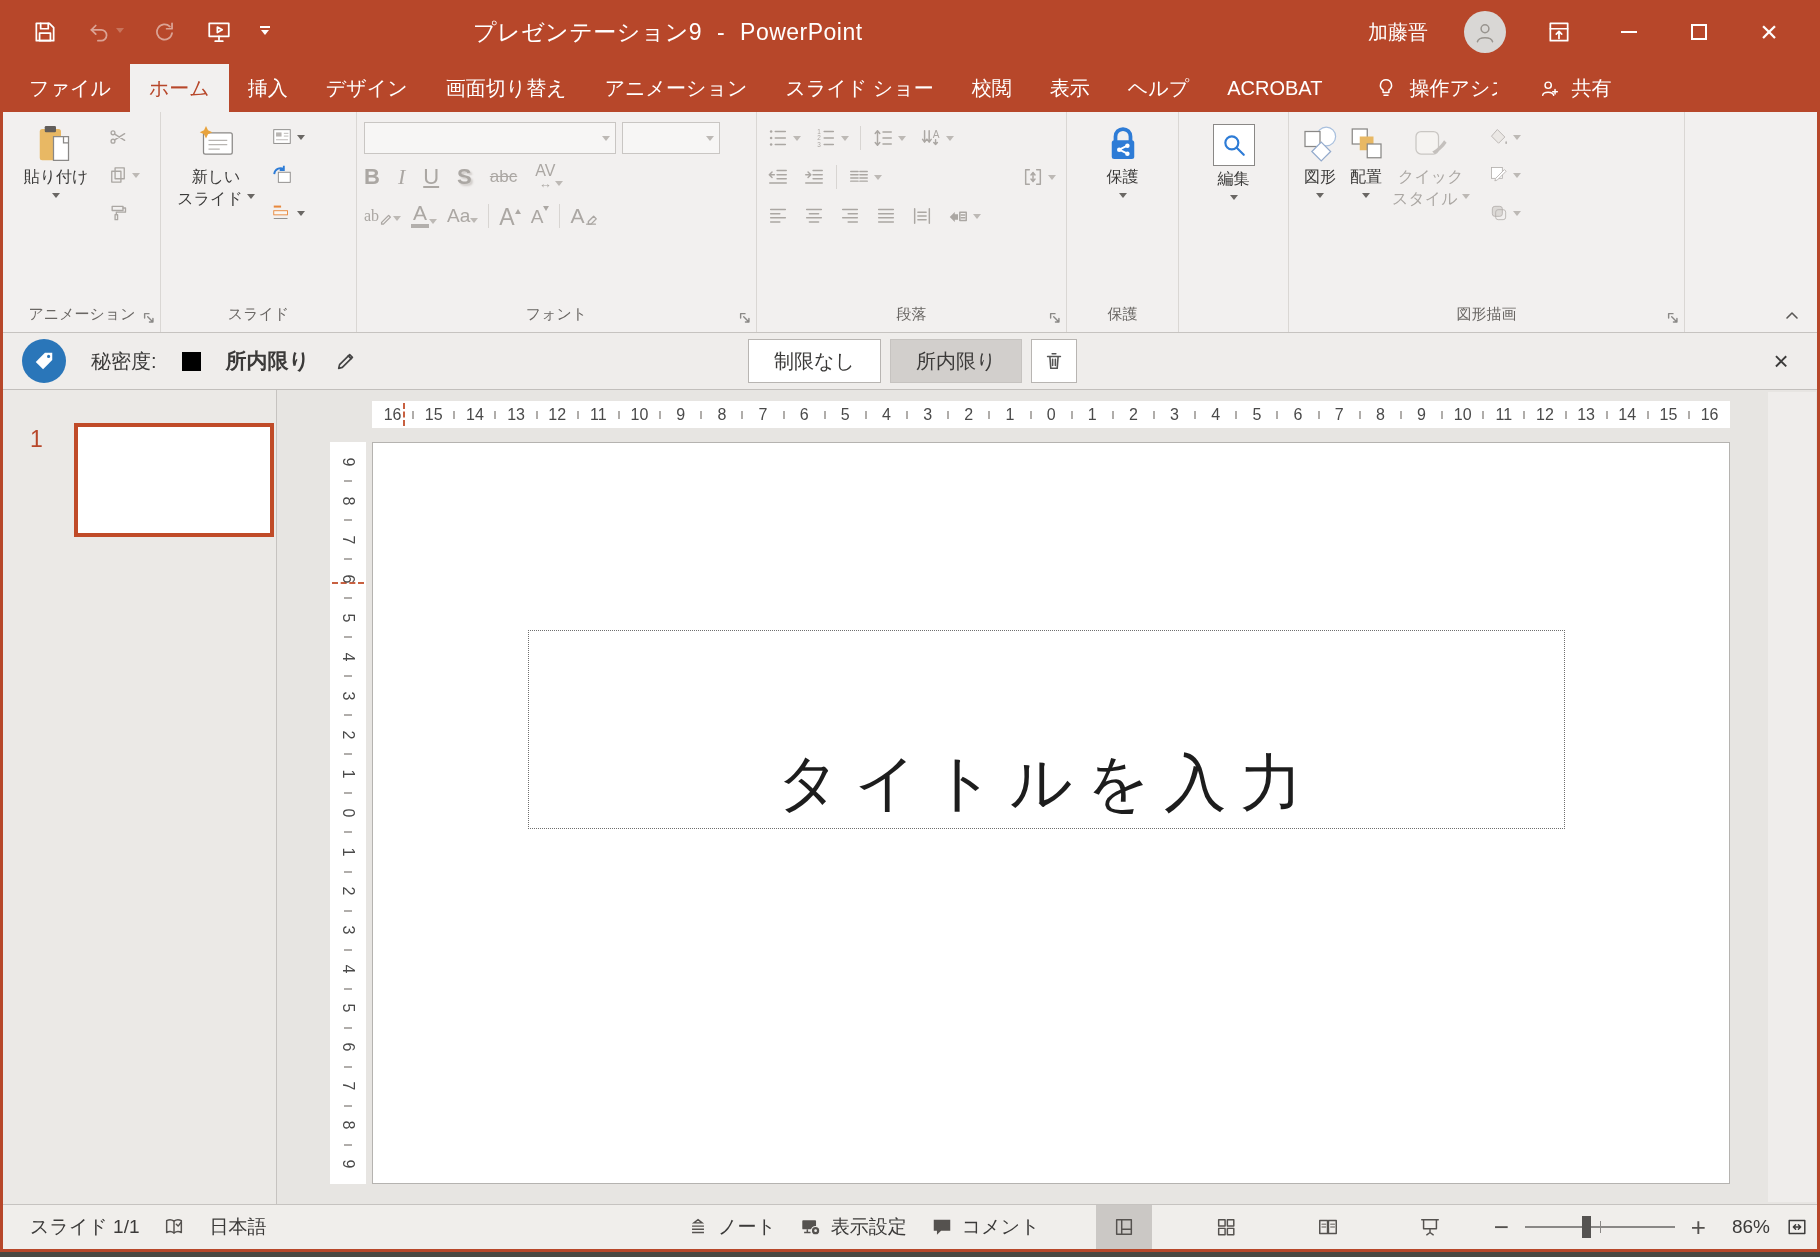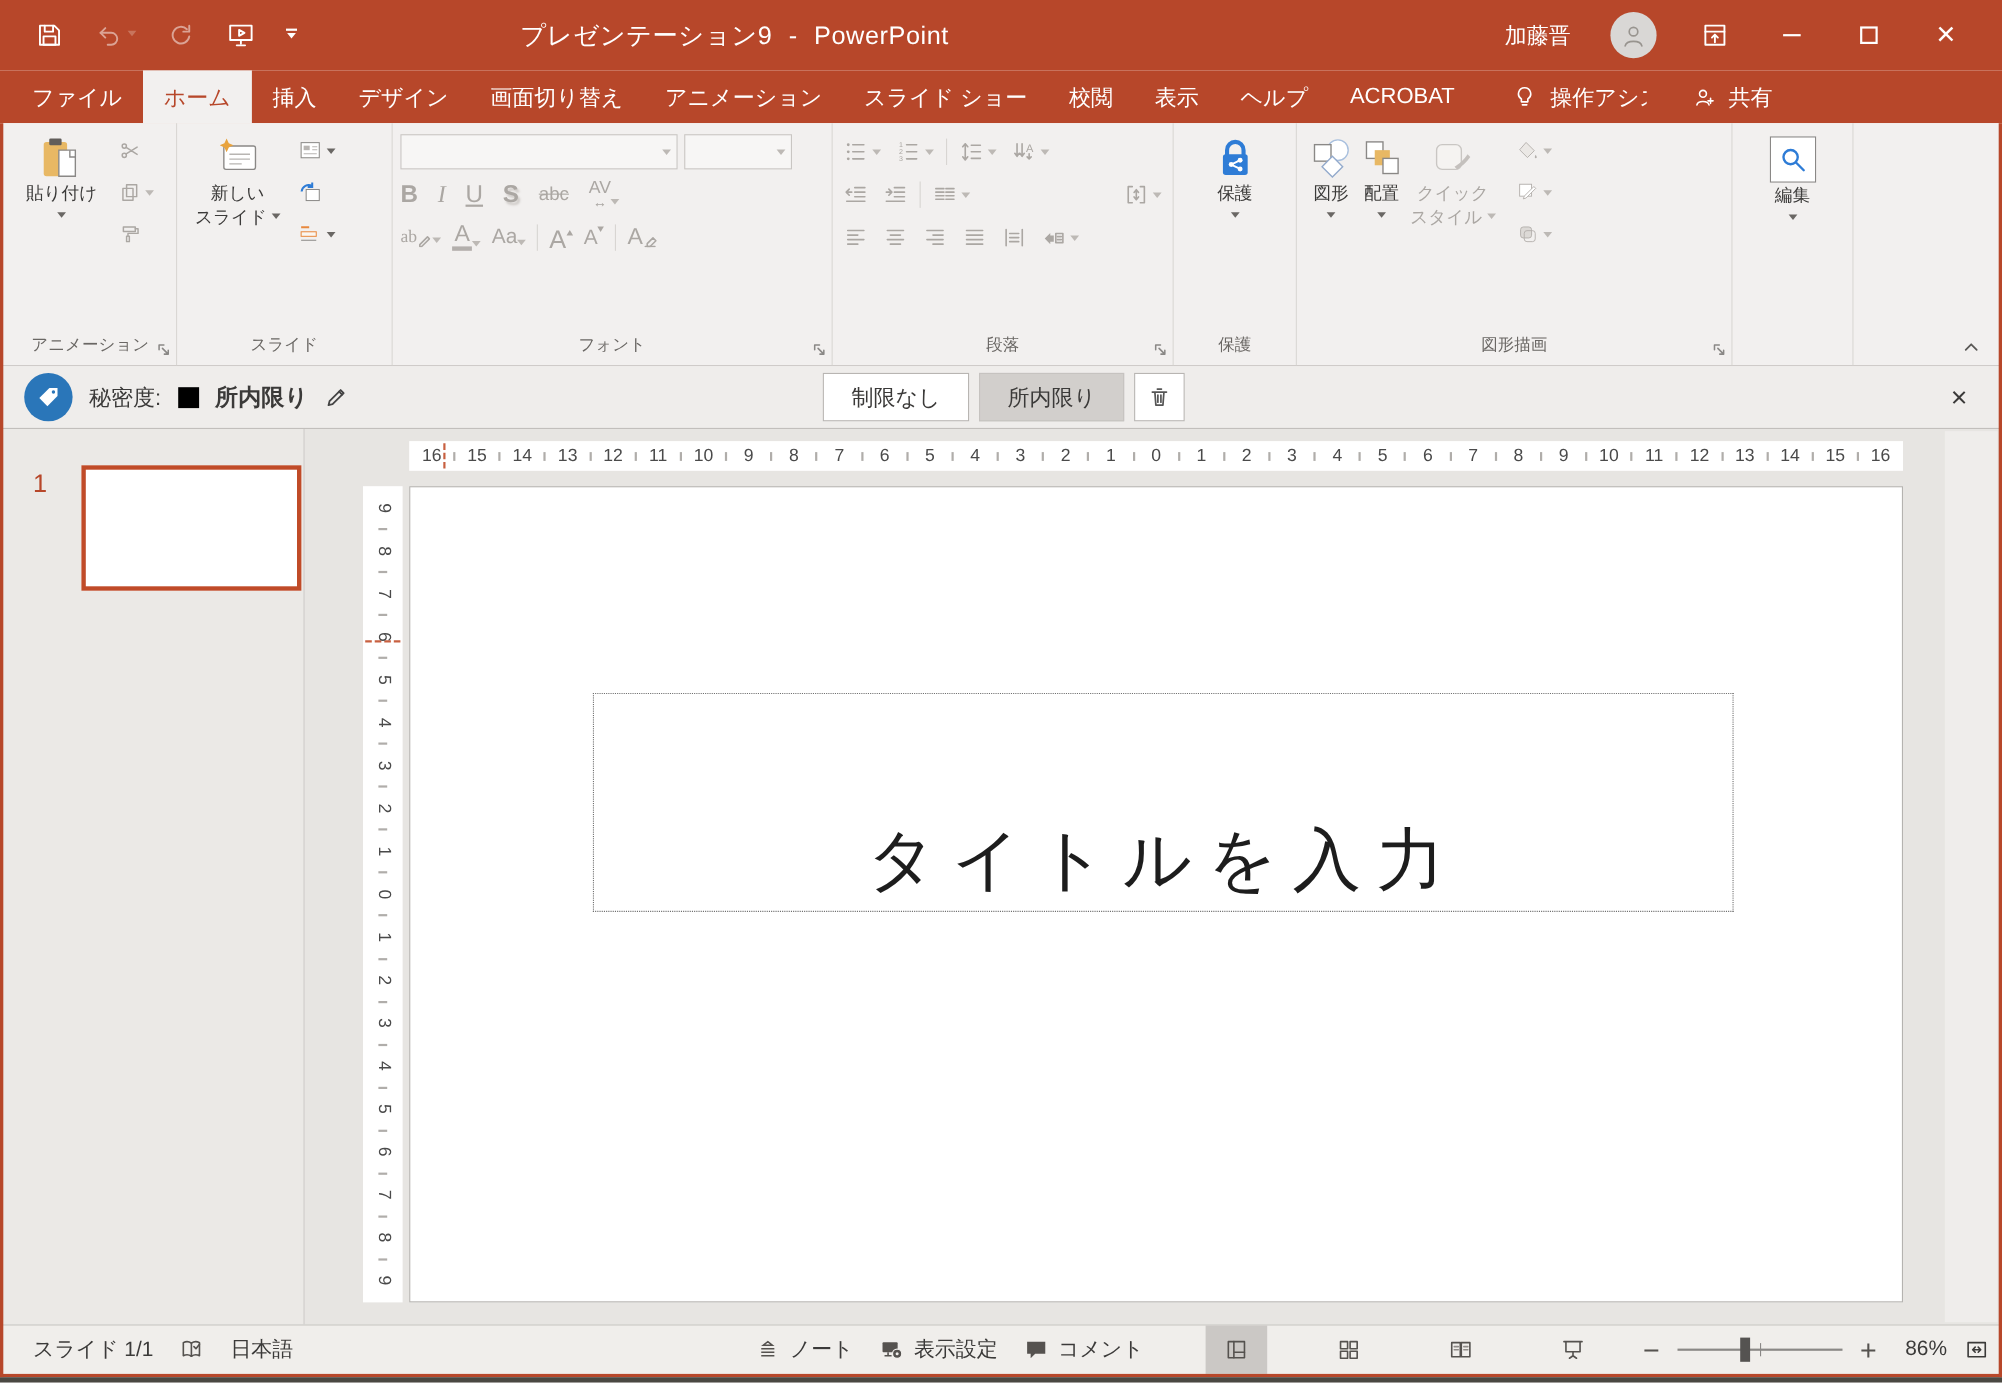--- a/index.html
+++ b/index.html
@@ -60,21 +60,21 @@
   .colorbar{width:18px;height:4px;background:#B3AFAC;margin-top:2px;}
   .tinycaret{width:0;height:0;border:3.5px solid transparent;display:inline-block;margin-bottom:12px;}
   .tinycaret.up{border-bottom:5px solid #ABA7A3;}
   .tinycaret.down{border-top:5px solid #ABA7A3;}
   .searchbox{width:42px;height:42px;border:1px solid #8a8886;background:#fff;display:flex;align-items:center;justify-content:center;}
   .ribbon-tail{flex:1;position:relative;}
   .collapse-btn{position:absolute;right:20px;bottom:8px;color:#5a5856;cursor:default;}
 
   
   .mip{position:absolute;top:333px;left:0;right:0;height:57px;background:#EFEDEB;border-bottom:1px solid #C2BFBC;}
-  .mip-left{position:absolute;left:22px;top:0;height:56px;display:flex;align-items:center;gap:15px;font-size:20px;color:var(--ink);}
+  .mip-left{position:absolute;left:22px;top:0;height:56px;display:flex;align-items:center;gap:25px;font-size:20px;color:var(--ink);}
   .tagcirc{width:44px;height:44px;border-radius:50%;background:#2A76B9;display:flex;align-items:center;justify-content:center;}
   .blacksq{width:19px;height:19px;background:#000;display:inline-block;}
   .mip-value{font-weight:bold;font-size:21px;}
   .mip-btns{position:absolute;left:748px;top:6px;display:flex;gap:9px;height:44px;}
   .mbtn{padding:0 25px;display:flex;align-items:center;font-size:20px;background:#fff;border:1px solid #B8B5B2;color:var(--ink);cursor:default;}
   .mbtn.sel{background:#D2CFCC;border-color:#C6C3C0;}
   .mbtn.iconbtn{padding:0 11px;}
   .mip-close{position:absolute;right:24px;top:13px;width:30px;height:30px;display:flex;align-items:center;justify-content:center;font-size:26px;color:var(--ink);cursor:default;}
 
   
@@ -90,21 +90,21 @@
   .hcell:last-child::after{display:none;}
   .hmark{position:absolute;left:31px;top:2px;bottom:2px;width:0;border-left:2px dashed #C86040;}
   .vruler{position:absolute;left:53px;top:52px;width:36px;height:742px;background:#fff;display:flex;flex-direction:column;font-size:16px;color:#4a4a4a;}
   .vcell{flex:1;position:relative;display:flex;align-items:center;justify-content:center;}
   .vcell span{transform:rotate(90deg);display:inline-block;}
   .vcell::after{content:"";position:absolute;bottom:-1px;left:14px;width:8px;height:2px;background:#B0ADAA;}
   .vcell:last-child::after{display:none;}
   .vmark{position:absolute;top:140px;left:2px;right:2px;height:0;border-top:2px dashed #C86040;}
   .slide{position:absolute;left:95px;top:52px;width:1358px;height:742px;background:#fff;border:1px solid #B5B3B0;}
   .ph{position:absolute;border:1px dotted #6f6f6f;display:flex;justify-content:center;}
-  .ph-title{left:166px;top:187px;width:1037px;height:199px;align-items:flex-end;padding-bottom:14px;}
+  .ph-title{left:155px;top:187px;width:1037px;height:199px;align-items:flex-end;padding-bottom:14px;}
   .title-text{font-size:62px;font-weight:300;letter-spacing:14px;color:#1d1d1d;line-height:1;white-space:nowrap;}
   .ph-sub{left:157px;top:396px;width:1037px;height:178px;align-items:flex-start;padding-top:8px;}
   .sub-text{font-size:30px;font-weight:300;letter-spacing:14px;color:#2b2b2b;white-space:nowrap;}
 
   
   .status{position:absolute;left:0;right:0;bottom:8px;height:45px;background:#F0EEEB;border-top:1px solid #C6C3C0;display:flex;align-items:center;font-size:19px;color:var(--ink);}
   .st-item{display:flex;align-items:center;gap:9px;padding:0 12px;height:100%;cursor:default;}
   .st-spacer{flex:1;}
   .views{display:flex;margin:0 36px 0 44px;height:100%;}
   .vbtn{width:56px;height:100%;display:flex;align-items:center;justify-content:center;color:#55524F;margin-right:46px;cursor:default;}
@@ -501,20 +501,36 @@
             <circle cx="13" cy="20.5" r="1.8" fill="#fff"></circle>
             <circle cx="19.5" cy="23.7" r="1.8" fill="#fff"></circle>
         </svg>
         <span class="bb-label">保護</span>
         <span class="caret"></span>
       </div>
     </div>
     <div class="glabel">保護</div>
   </div>
 
+  <div class="rgroup" style="width:110px;">
+    <div class="gbody" style="justify-content:center;">
+      <div class="bigbtn">
+        <span class="searchbox">
+          <svg class="s26" viewBox="0 0 24 24">
+              <circle cx="10" cy="10" r="6" fill="none" stroke="#2E7CD6" stroke-width="2"></circle>
+              <path d="M14.5 14.5L21 21" stroke="#2E7CD6" stroke-width="2" stroke-linecap="round"></path>
+            </svg>
+        </span>
+        <span class="bb-label">編集</span>
+        <span class="caret"></span>
+      </div>
+    </div>
+    <div class="glabel"></div>
+  </div>
+
   <div class="rgroup" style="width:396px;">
     <div class="gbody" style="gap:6px;padding-left:8px;">
       <div class="bigbtn">
         <svg class="big" viewBox="0 0 32 32">
           <circle cx="21" cy="10" r="7.5" fill="#fff" stroke="#A9C0DE"></circle>
           <rect x="4" y="6" width="12" height="12" fill="#fff" stroke="#8A8886"></rect>
           <path d="M17 14.5l7.5 7.5L17 29.5 9.5 22z" fill="#fff" stroke="#93AACC"></path>
         </svg>
         <span class="bb-label">図形</span>
         <span class="caret"></span>
@@ -563,36 +579,20 @@
         </span>
       </div>
     </div>
     <div class="glabel">図形描画</div>
     <span class="launcher">
       <svg class="s14 ln" viewBox="0 0 16 16">
           <path d="M3 8V3h5"></path>
           <path d="M6.5 6.5l6 6M12.5 8.5v4h-4"></path>
         </svg>
     </span>
-  </div>
-
-  <div class="rgroup" style="width:110px;">
-    <div class="gbody" style="justify-content:center;">
-      <div class="bigbtn">
-        <span class="searchbox">
-          <svg class="s26" viewBox="0 0 24 24">
-              <circle cx="10" cy="10" r="6" fill="none" stroke="#2E7CD6" stroke-width="2"></circle>
-              <path d="M14.5 14.5L21 21" stroke="#2E7CD6" stroke-width="2" stroke-linecap="round"></path>
-            </svg>
-        </span>
-        <span class="bb-label">編集</span>
-        <span class="caret"></span>
-      </div>
-    </div>
-    <div class="glabel"></div>
   </div>
 
   <div class="ribbon-tail">
     <span class="collapse-btn">
       <svg class="s16 ln" viewBox="0 0 16 16">
           <path d="M3 10l5-5 5 5"></path>
         </svg>
     </span>
   </div>
 </div>

